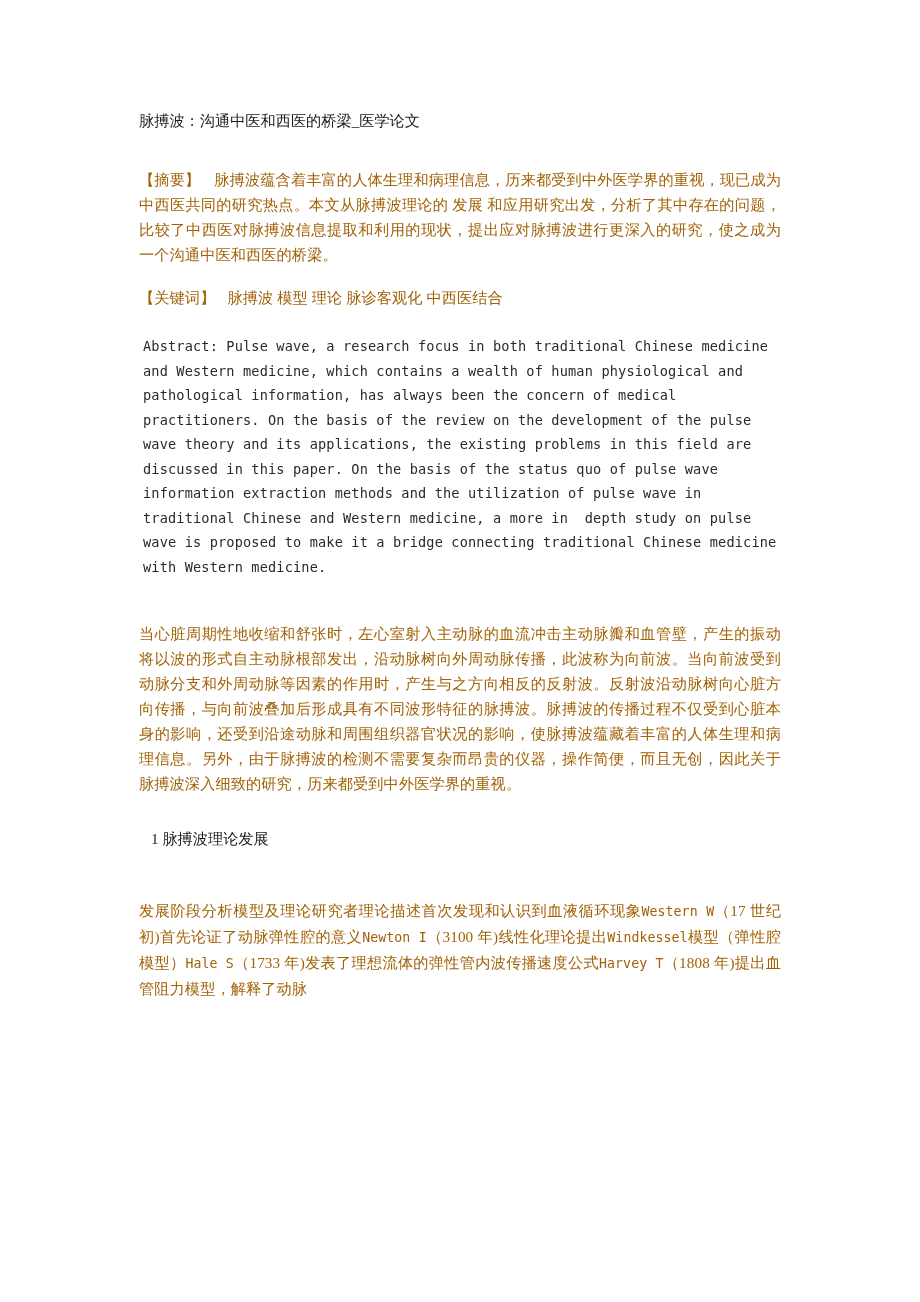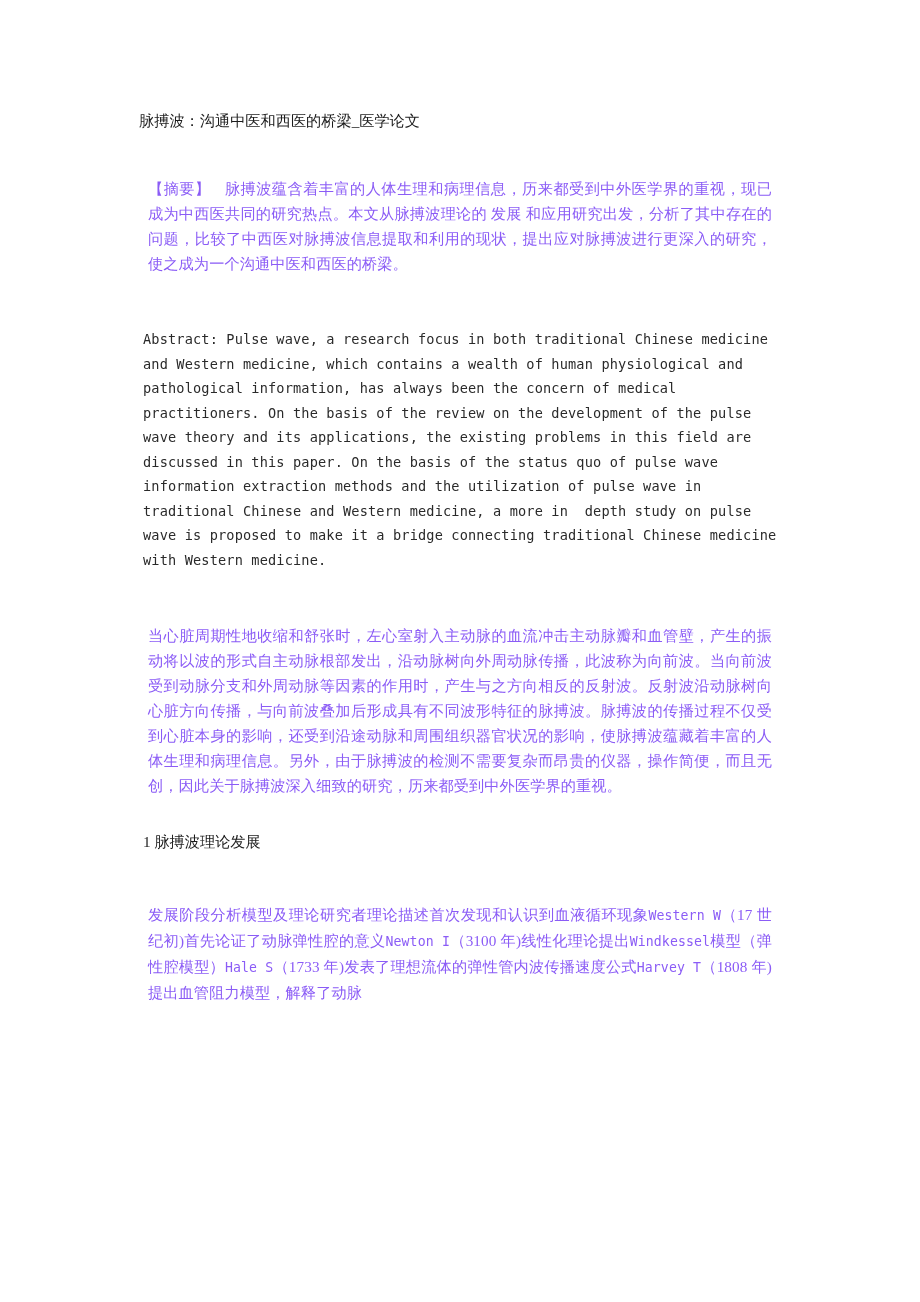--- a/index.html
+++ b/index.html
@@ -32,25 +32,25 @@
     left: 139px;
     top: 108px;
     width: 642px;
   }
 
   
   .cn {
     font-family: "Liberation Serif", "DejaVu Serif", serif;
     font-size: 15.2px;
     line-height: 25px;
-    color: #8b5cf6;
+    color: #a16207;
     letter-spacing: 0.1px;
     text-align: justify;
     text-justify: inter-ideograph;
-    margin: 9px;
+    margin: 0;
     word-break: break-all;
   }
 
   
   .en {
     font-family: "DejaVu Sans Mono", "Liberation Mono", monospace;
     font-size: 13.6px;
     line-height: 24.5px;
     color: #2a2a2a;
     letter-spacing: 0.15px;
@@ -65,21 +65,21 @@
     line-height: 25px;
     color: #1c1c1c;
     margin: 0;
   }
 
   .heading {
     font-family: "Liberation Serif", "DejaVu Serif", serif;
     font-size: 15.2px;
     line-height: 25px;
     color: #1c1c1c;
-    margin: 4px;
+    margin: 12px;
   }
 
   
   .gap-title   { height: 34px; }
   .gap-para    { height: 18px; }
   .gap-small   { height: 17px; }
   .gap-en      { height: 20px; }
   .lat {
     font-family: "DejaVu Sans Mono", "Liberation Mono", monospace;
     font-size: 13.2px;
@@ -93,20 +93,21 @@
   <div class="content">
 
     <p class="title-line">脉搏波：沟通中医和西医的桥梁_医学论文</p>
 
     <div class="gap-title"></div>
 
     <p class="cn"><span>【摘要】</span><span style="display:inline-block;width:14px"></span><span>脉搏波蕴含着丰富的人体生理和病理信息，历来都受到中外医学界的重视，现已成为中西医共同的研究热点。本文从脉搏波理论的 发展 和应用研究出发，分析了其中存在的问题，比较了中西医对脉搏波信息提取和利用的现状，提出应对脉搏波进行更深入的研究，使之成为一个沟通中医和西医的桥梁。</span></p>
 
     <div class="gap-para"></div>
 
+    <p class="cn"><span>【关键词】</span><span style="display:inline-block;width:12px"></span><span>脉搏波 模型 理论 脉诊客观化 中西医结合</span></p>
 
     <div class="gap-en"></div>
 
     <p class="en">Abstract: Pulse wave, a research focus in both traditional Chinese medicine and Western medicine, which contains a wealth of human physiological and pathological information, has always been the concern of medical practitioners. On the basis of the review on the development of the pulse wave theory and its applications, the existing problems in this field are discussed in this paper. On the basis of the status quo of pulse wave information extraction methods and the utilization of pulse wave in traditional Chinese and Western medicine, a more in  depth study on pulse wave is proposed to make it a bridge connecting traditional Chinese medicine with Western medicine.</p>
 
     <div class="gap-en"></div>
 
 
     <div class="gap-para"></div>
 

